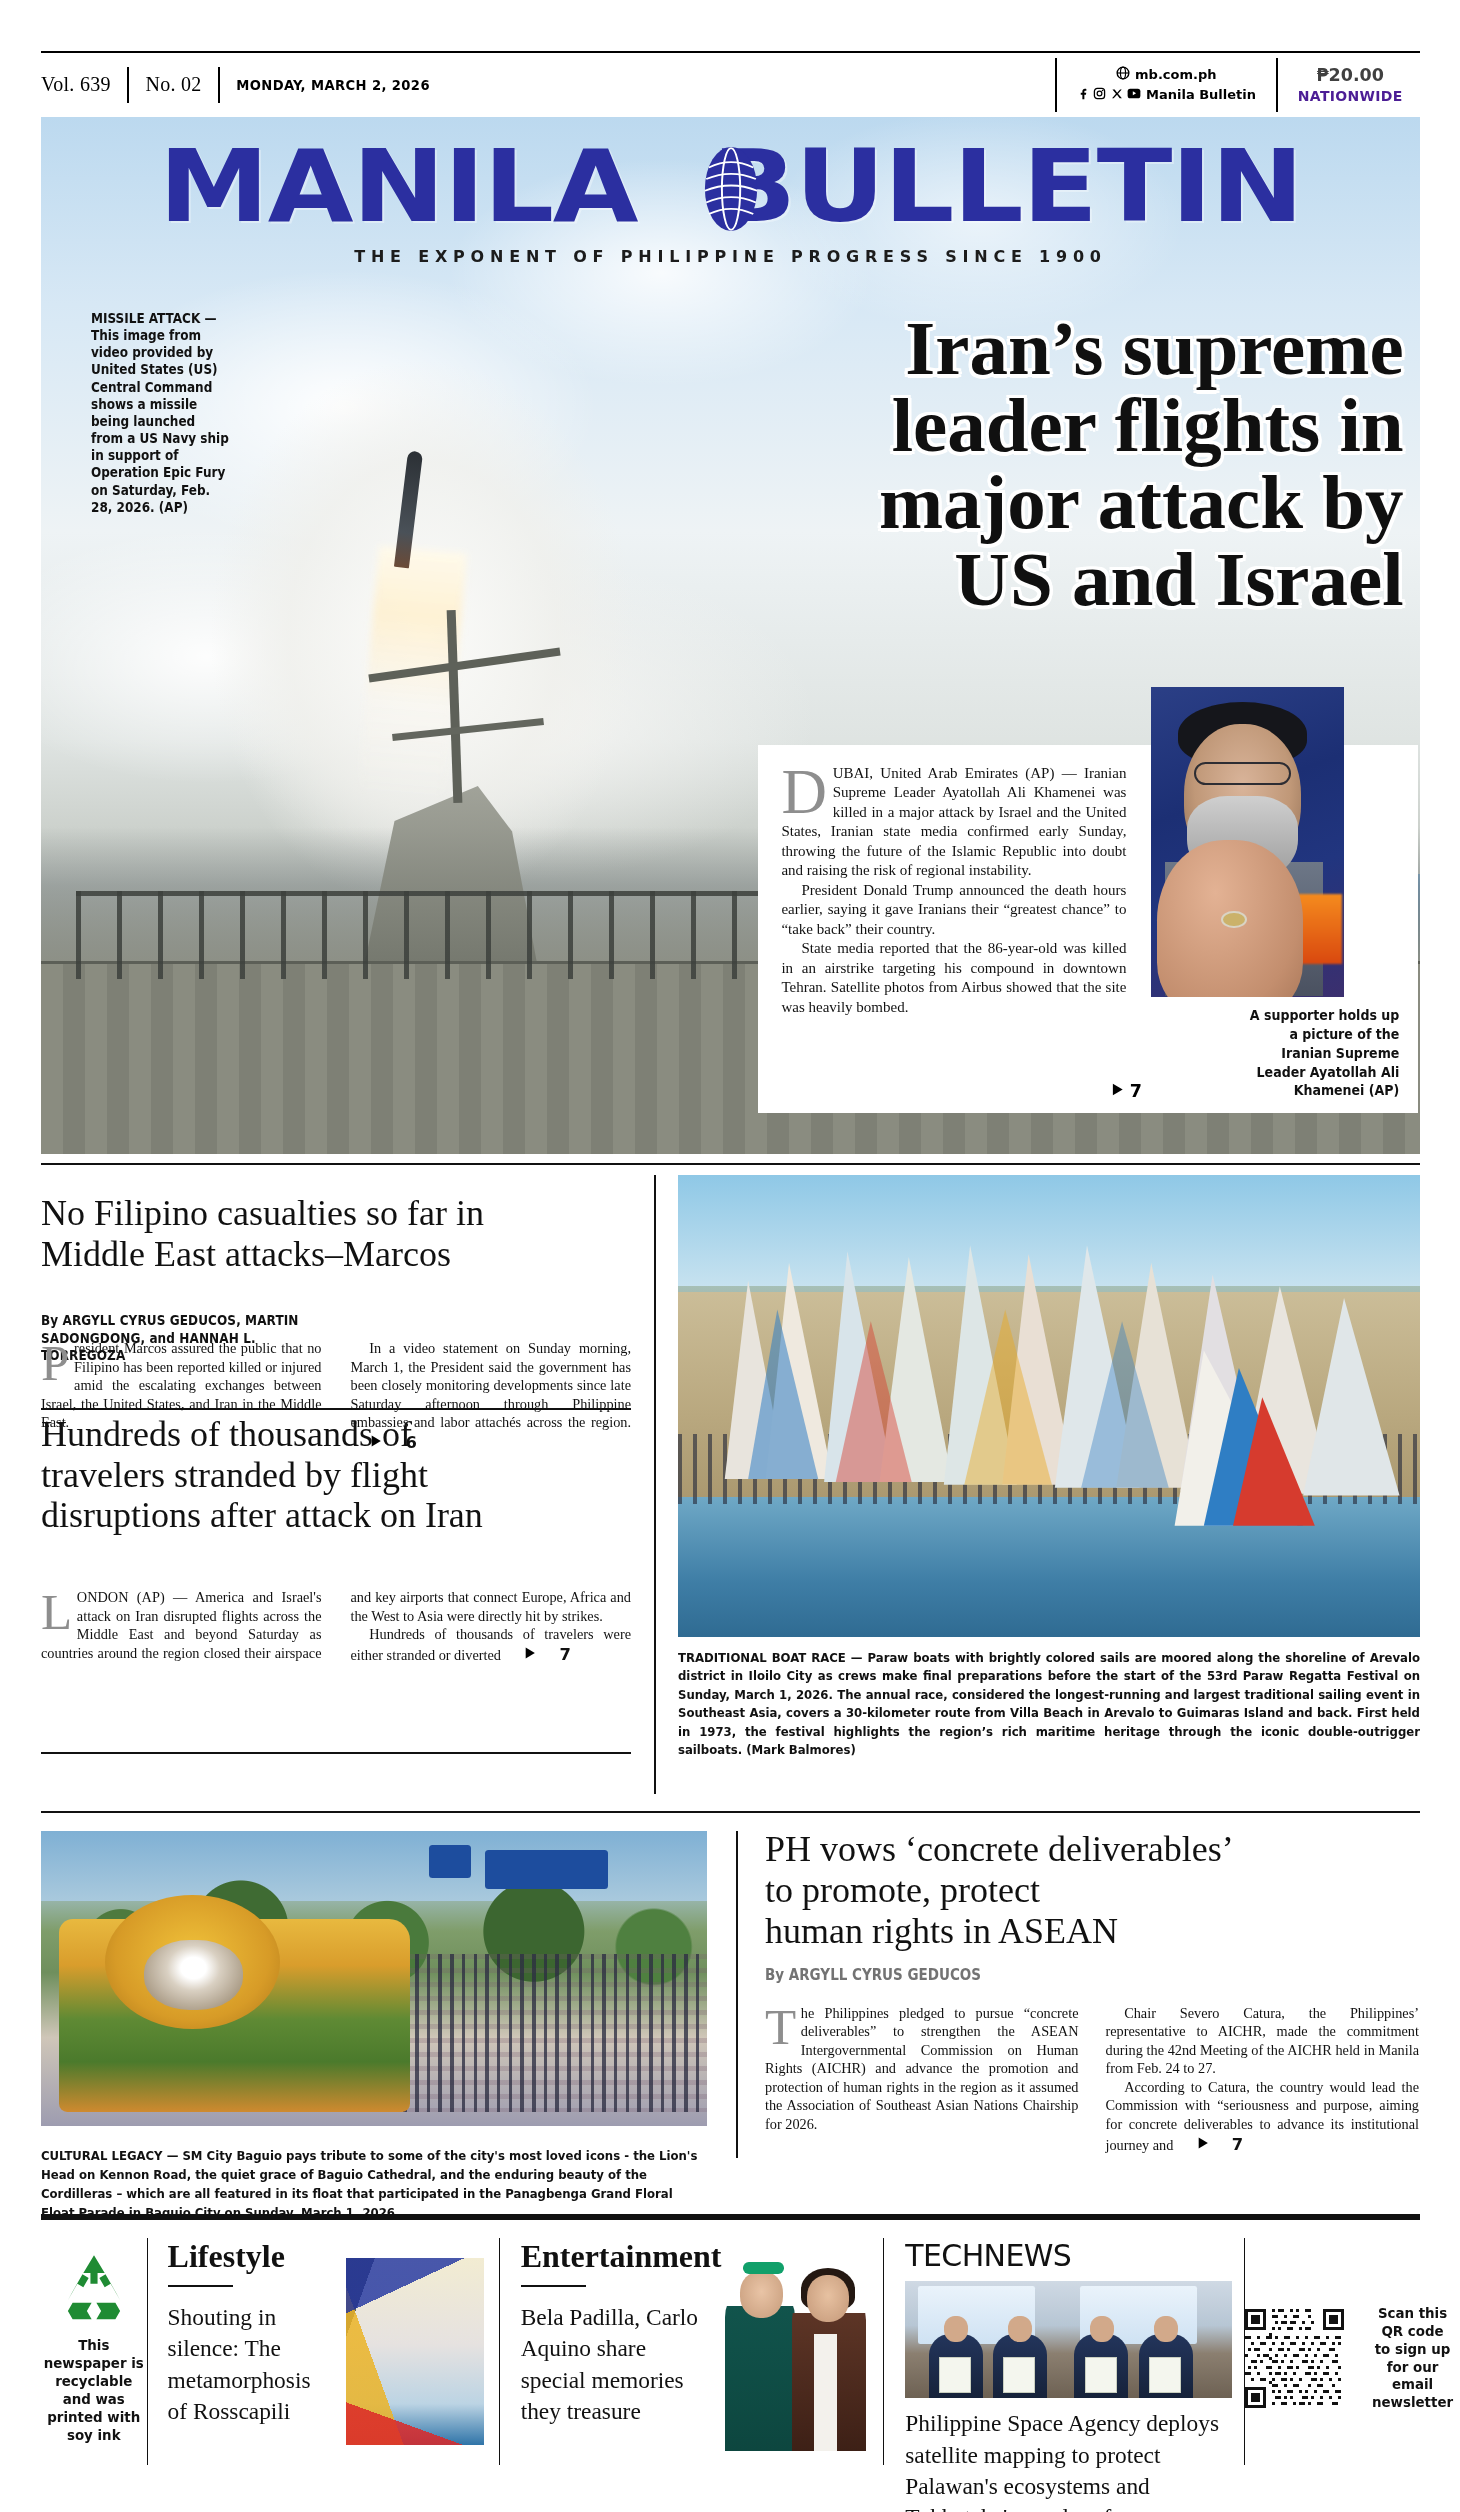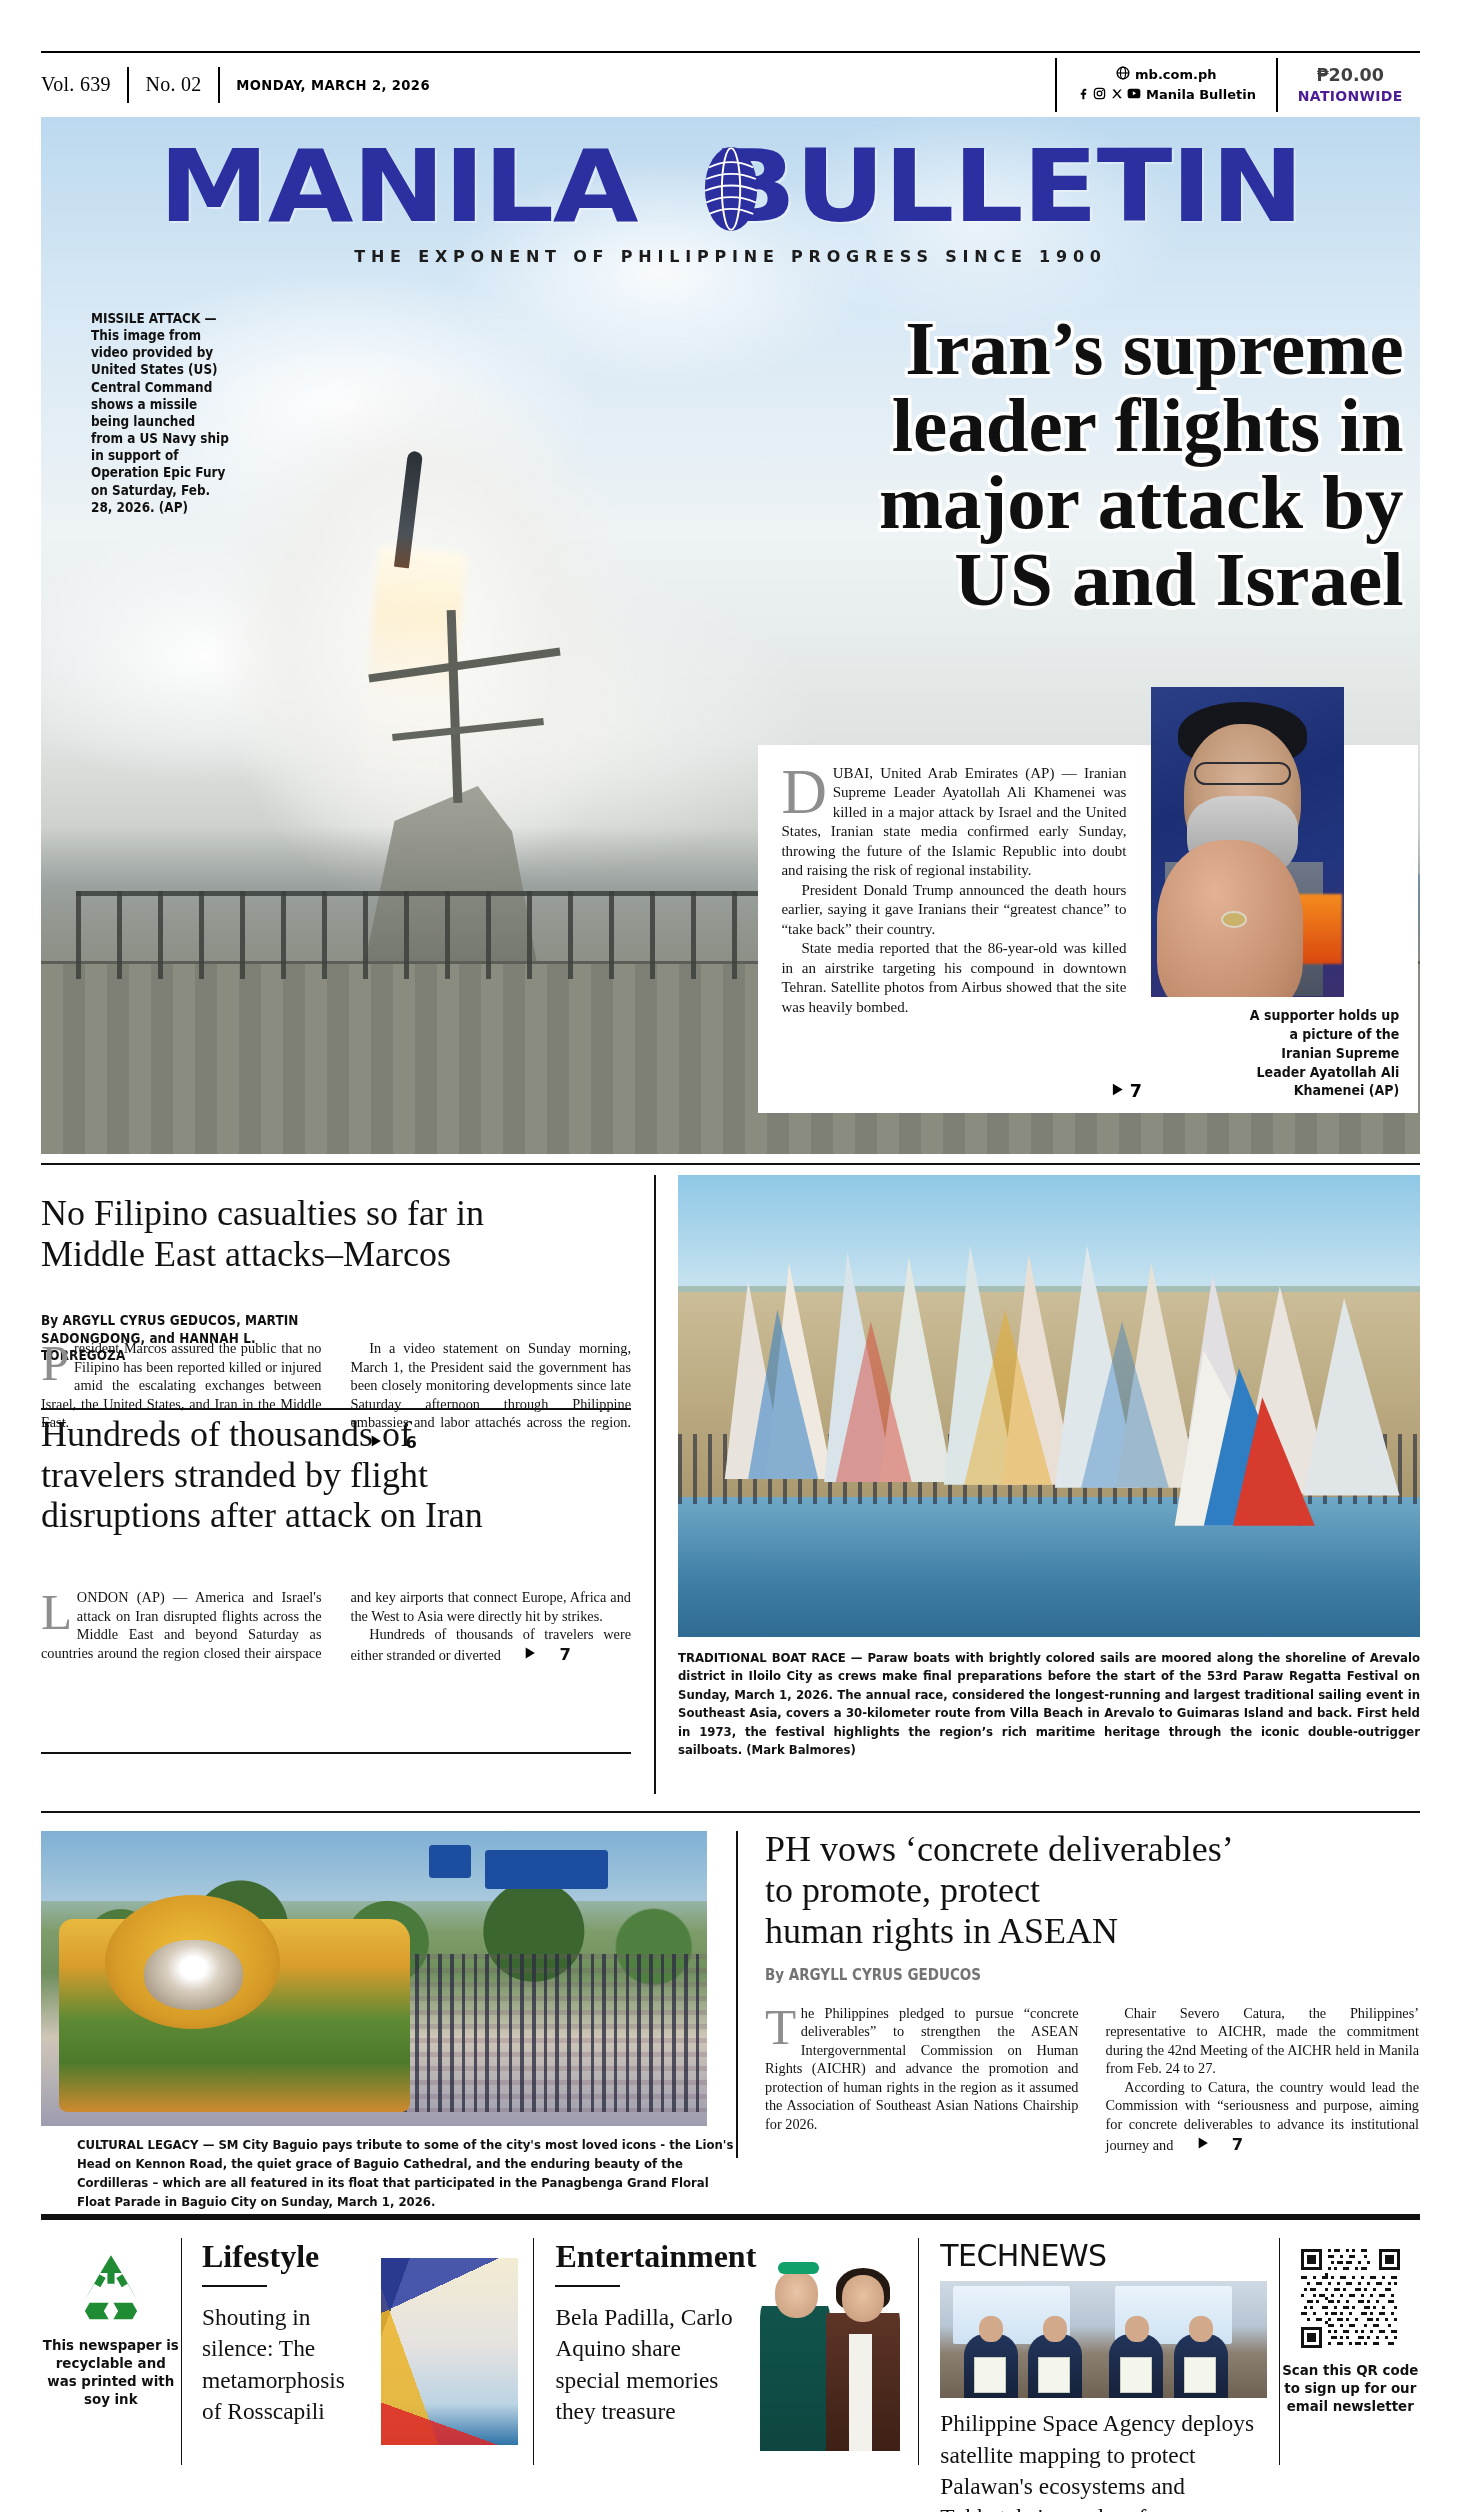--- a/index.html
+++ b/index.html
@@ -237,23 +237,23 @@
     background: radial-gradient(ellipse at 50% 40%, #fff 0 18%, #d9d0c2 38%, #8c7a60 100%);
     border-radius: 46%; }
   .bg-crowd { position:absolute; right:0; top:123px; width:327px; height:158px;
     background: repeating-linear-gradient(90deg, rgba(44,46,66,.78) 0 3.5px, rgba(0,0,0,0) 3.5px 11.7px),
                 repeating-linear-gradient(180deg, rgba(120,90,110,.25) 0 4.7px, rgba(0,0,0,0) 4.7px 14px);
   }
   .bg-sign { position:absolute; right:99px; top:18.7px; width:123px; height:39px; background:#1d4d9e; border-radius:3.5px; }
   .bg-sign2 { position:absolute; right:236px; top:14px; width:42px; height:33px; background:#1d4d9e; border-radius:3.5px; }
 
   .baguio-caption {
-    position:absolute; left:0; top:325px; width:666px;
+    position:absolute; left:0; top:336px; width:666px;
     font-family:"DejaVu Sans Condensed","DejaVu Sans", sans-serif; font-weight:700;
-    font-size:13px; line-height:1.46; color:#111;margin-left:36px;
+    font-size:13px; line-height:1.46; color:#111;
   }
   .divider-v3 { position:absolute; left:695px; top:20px; width:1.8px; height:327px; background:#111; }
 
   .asean { position:absolute; left:724px; top:17.5px; width:654px; }
   .headline-4 {
     font-family:"Liberation Serif", serif; font-size:36px; line-height:1.14; color:#111;
   }
   .byline-4 {
     margin-top:14px;
     font-family:"DejaVu Sans Condensed","DejaVu Sans", sans-serif; font-weight:700;
@@ -317,21 +317,21 @@
 
   .t-tech { width:374px; padding: 3.5px 11.7px 0 21px; }
   .tech-img { width:327px; height:117px; margin-top:8.2px; position:relative; overflow:hidden;
     background: linear-gradient(180deg,#cfd9e4 0%, #b7c6d4 38%, #8b7f70 62%, #6d6153 100%); }
   .tech-screen { position:absolute; left:13px; top:5.8px; width:117px; height:58px; background:linear-gradient(180deg,#eaf3fb,#cfe2f3); border-radius:2.3px; }
   .tech-screen2 { position:absolute; left:175px; top:5.8px; width:117px; height:58px; background:linear-gradient(180deg,#eaf3fb,#cfe2f3); border-radius:2.3px; }
   .tech-p { position:absolute; bottom:0; width:54px; height:64px; background:linear-gradient(180deg,#23355c,#16223a); border-radius: 21px 21px 0 0; }
   .tech-head { position:absolute; width:23.4px; height:26px; border-radius:46%; background:#d2a98a; }
   .tech-paper { position:absolute; bottom:4.7px; width:32px; height:36px; background:#f4f6ee; border:0.6px solid #c9cfc0; }
 
-  .t-qr { width:175px; display:flex; flex-direction:column; align-items:center; padding-top:15px; gap:14px; }
+  .t-qr { width:175px; display:flex; align-items:center; padding-top:15px; gap:28px; }
   .qr-box { width:99px; height:99px; background:#fff; position:relative; }
   .qr-text { font-family:"DejaVu Sans", sans-serif; font-weight:700; font-size:13.4px;
              line-height:1.34; text-align:center; color:#111; }
 
   .recycle-svg { width:76px; height:76px; }
 </style>
 </head>
 <body>
 
 <div class="folio-wrap">

